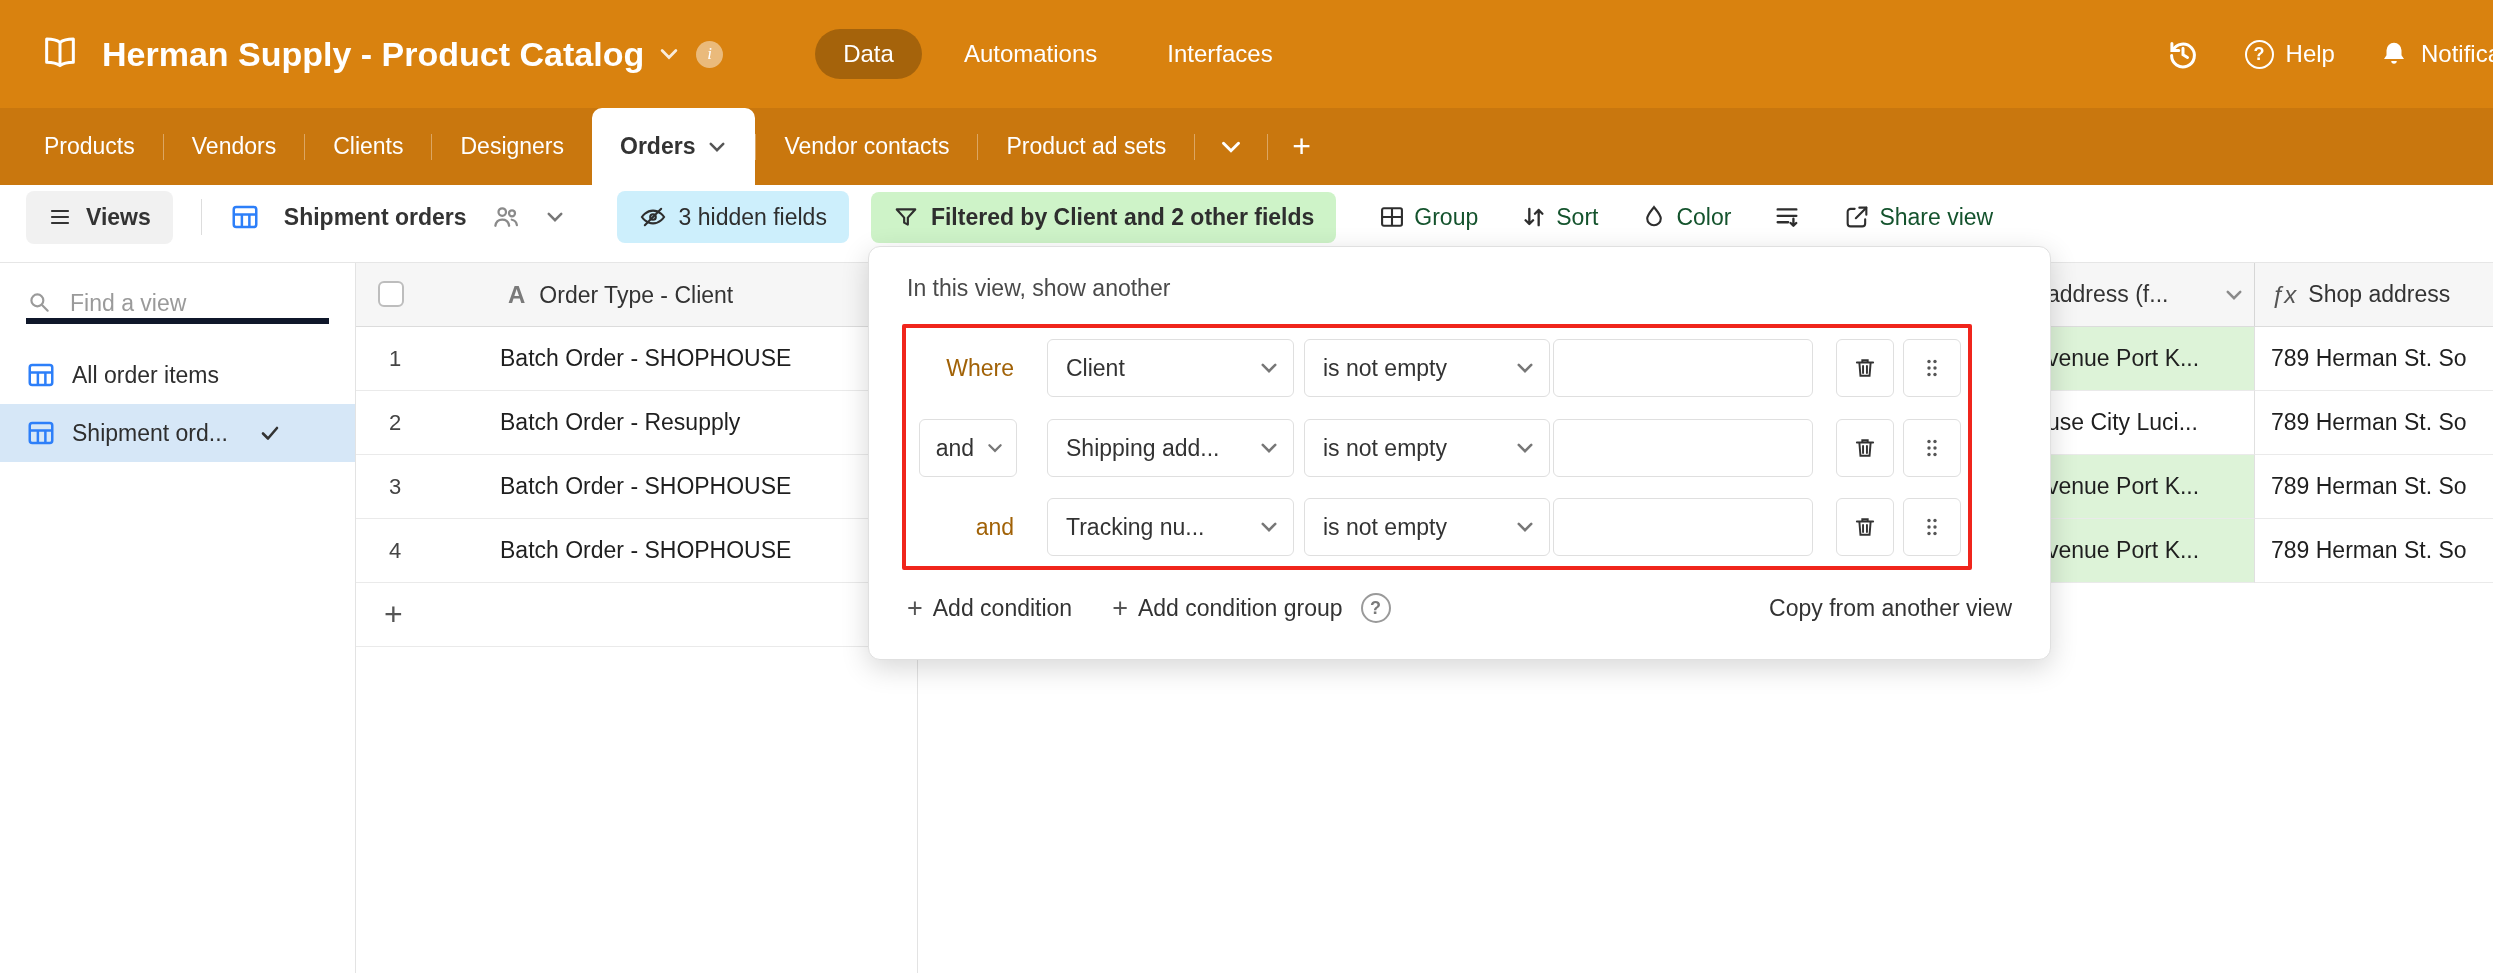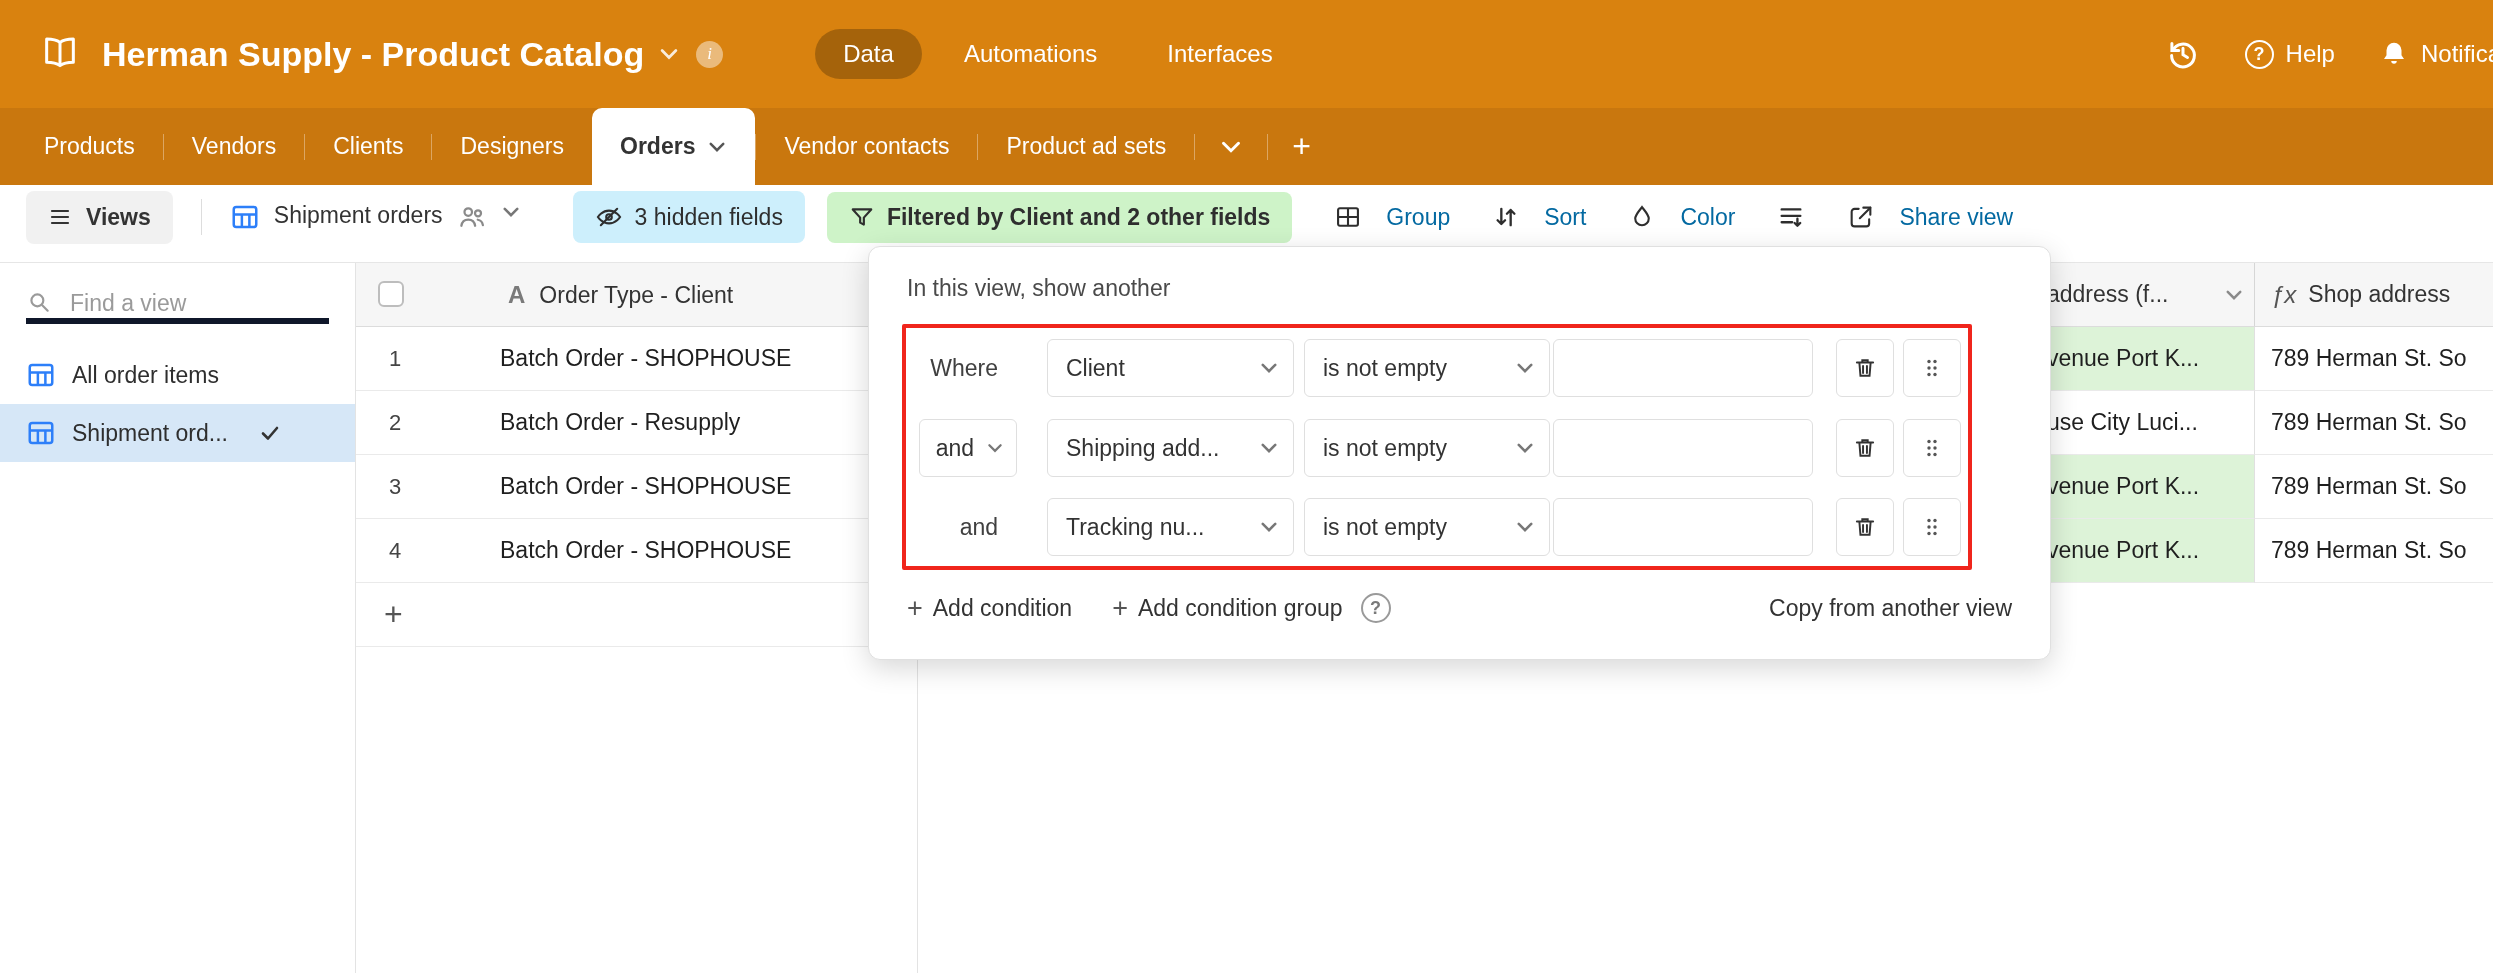--- a/index.html
+++ b/index.html
@@ -31,25 +31,25 @@
   .tsep{width:1px;height:26px;background:rgba(255,255,255,.35);align-self:center;flex:none}
   .tab-icon-btn{display:flex;align-items:center;padding:0 24px;color:#fff}
   .tab-plus{font-size:32px;font-weight:400}
 
   
   .toolbar{position:absolute;top:172px;left:0;right:0;height:91px;background:#fff;
            border-bottom:1px solid #e6e6e6;display:flex;align-items:center;padding:0 26px;box-sizing:border-box}
   .views-btn{display:flex;align-items:center;gap:14px;background:#f1f1f1;border-radius:8px;
              padding:13px 22px;font-size:23px;font-weight:600;color:#333}
   .tdiv{width:1px;height:36px;background:#ddd;margin:0 28px}
-  .switcher{display:flex;gap:14px;font-size:23px;font-weight:400;color:#333;white-space:nowrap}
+  .switcher{display:flex;align-items:center;gap:24px;font-size:23px;font-weight:700;color:#333;white-space:nowrap}
   .pill2{display:flex;align-items:center;gap:12px;border-radius:8px;padding:12px 22px;font-size:23px;color:#2e2e2e;white-space:nowrap}
   .pill-hidden{background:#cdeffc;margin-left:52px}
   .pill-filter{background:#cef3c8;margin-left:22px;font-weight:600}
-  .tb-plain{display:flex;align-items:center;gap:24px;font-size:23px;color:#0369a1;margin-left:42px;white-space:nowrap}
+  .tb-plain{display:flex;align-items:center;gap:8px;font-size:23px;color:#14532d;margin-left:42px;white-space:nowrap}
 
   
   .content{position:absolute;top:263px;left:0;right:0;bottom:0;display:flex}
   .sidebar{width:356px;flex:none;border-right:1px solid #e3e3e3;box-sizing:border-box;background:#fff}
   .search{display:flex;align-items:flex-start;gap:16px;margin:26px 26px 0;border-bottom:6px solid #0f172a}
   .search input{border:none;outline:none;font-size:23px;color:#333;width:100%;font-family:inherit;background:transparent}
   .search input::placeholder{color:#9a9a9a}
   .viewlist{margin-top:22px}
   .view-item{display:flex;align-items:center;gap:16px;height:58px;padding:0 26px;font-size:23px;color:#2e2e2e;white-space:nowrap}
   .view-item.selected{background:#d6e7f7}
@@ -86,21 +86,21 @@
   .rc-shop{flex:1;border-bottom:1px solid #eaeaea;display:flex;align-items:center;padding-left:16px;font-size:23px;
            color:#1f1f1f;white-space:nowrap;overflow:hidden;box-sizing:border-box}
 
   
   .popover{position:absolute;left:868px;top:246px;width:1183px;height:414px;background:#fff;border:1px solid #e0e0e0;
            border-radius:12px;box-shadow:0 8px 28px rgba(0,0,0,.16);z-index:20;box-sizing:border-box}
   .pop-title{position:absolute;left:38px;top:28px;font-size:23px;color:#4a4a4a}
   .cond{position:absolute;left:38px;height:64px;display:flex;align-items:center}
   .c0{top:89px}.c1{top:169px}.c2{top:248px}
   .prefix{width:110px;flex:none;display:flex;justify-content:flex-end;align-items:center}
-  .ptext{font-size:23px;color:#404040;margin-right:19px}
+  .ptext{font-size:23px;color:#a16207;margin-right:3px}
   .andbox{height:58px;border:1px solid #dfdfdf;border-radius:6px;display:flex;align-items:center;gap:12px;
           padding:0 12px 0 16px;font-size:23px;color:#333;box-sizing:border-box;background:#fff}
   .ddl{height:58px;border:1px solid #dfdfdf;border-radius:6px;display:flex;align-items:center;
        padding:0 14px 0 18px;font-size:23px;color:#333;box-sizing:border-box;background:#fff}
   .ddl .chev{margin-left:auto;color:#777}
   .f-field{width:247px;margin-left:30px}
   .f-op{width:246px;margin-left:10px}
   .f-val{width:260px;margin-left:3px;border:1px solid #dfdfdf;border-radius:6px;height:58px;box-sizing:border-box;
          background:#fff;outline:none}
   .sqbtn{width:58px;height:58px;border:1px solid #dfdfdf;border-radius:6px;display:flex;align-items:center;

